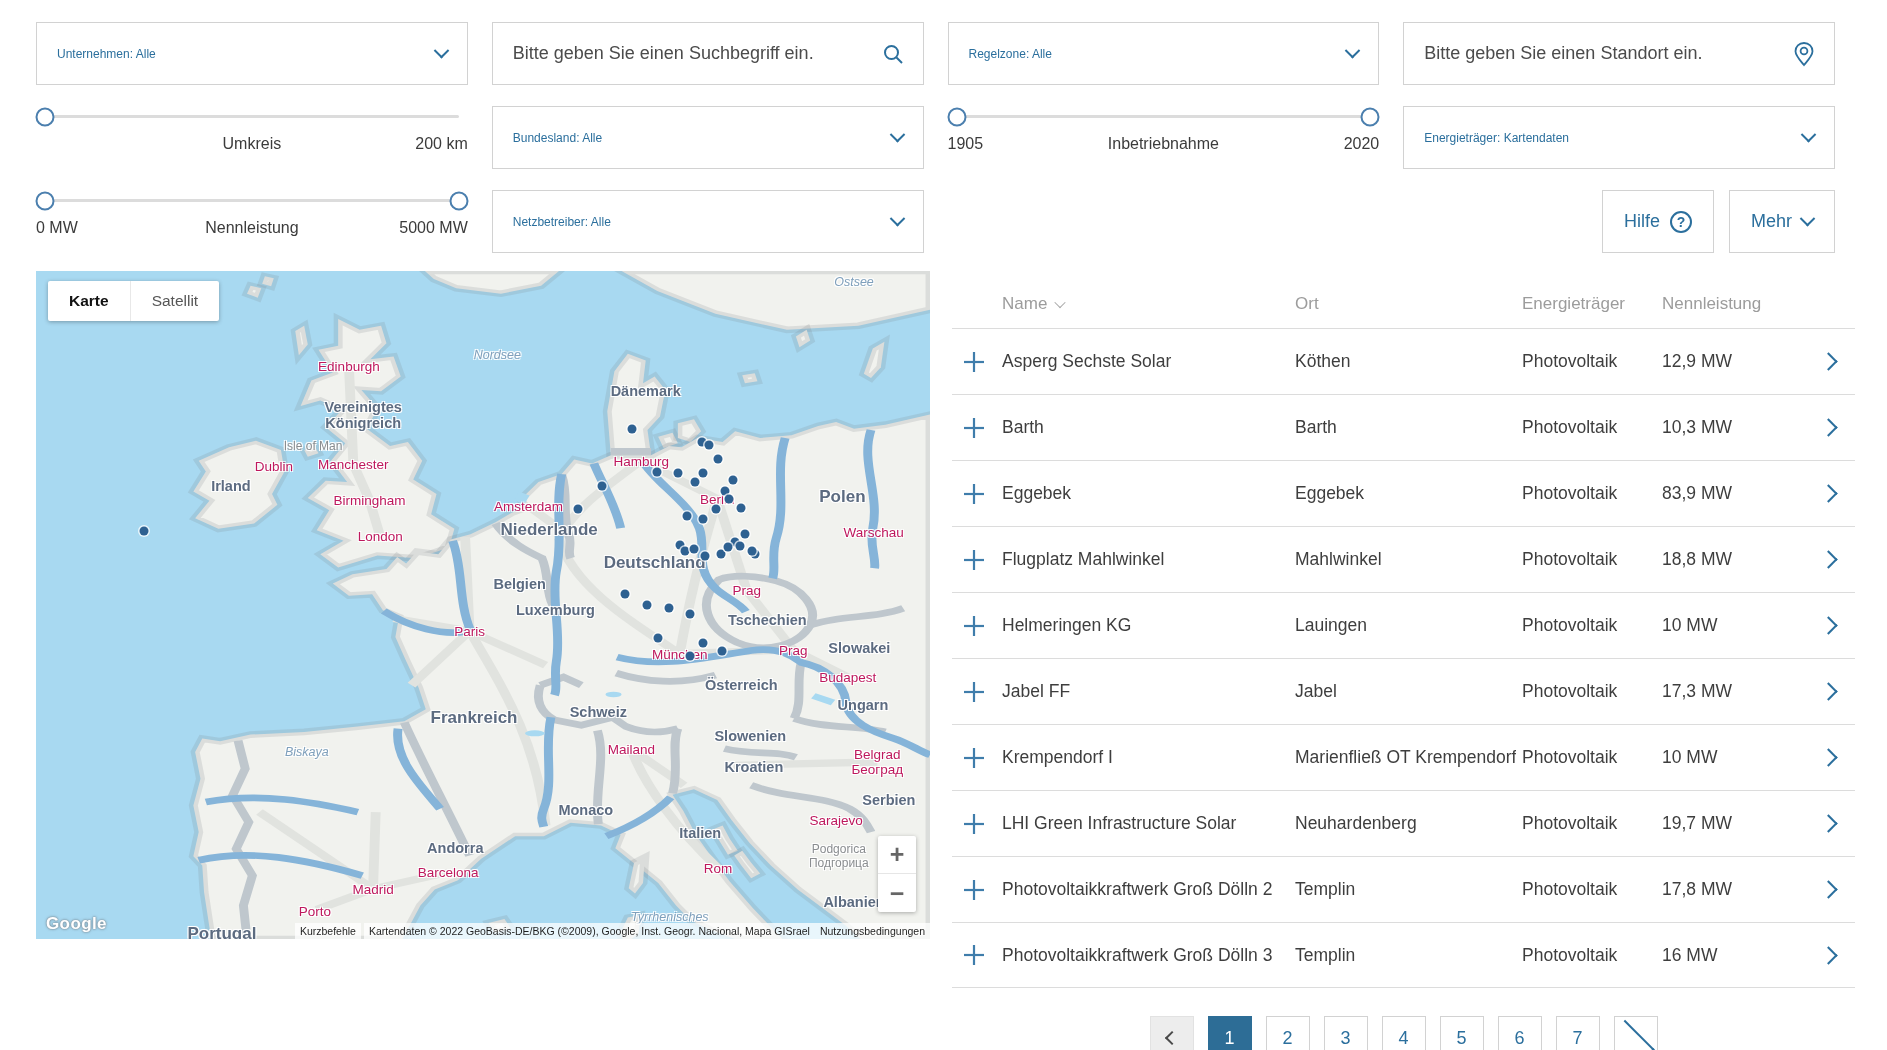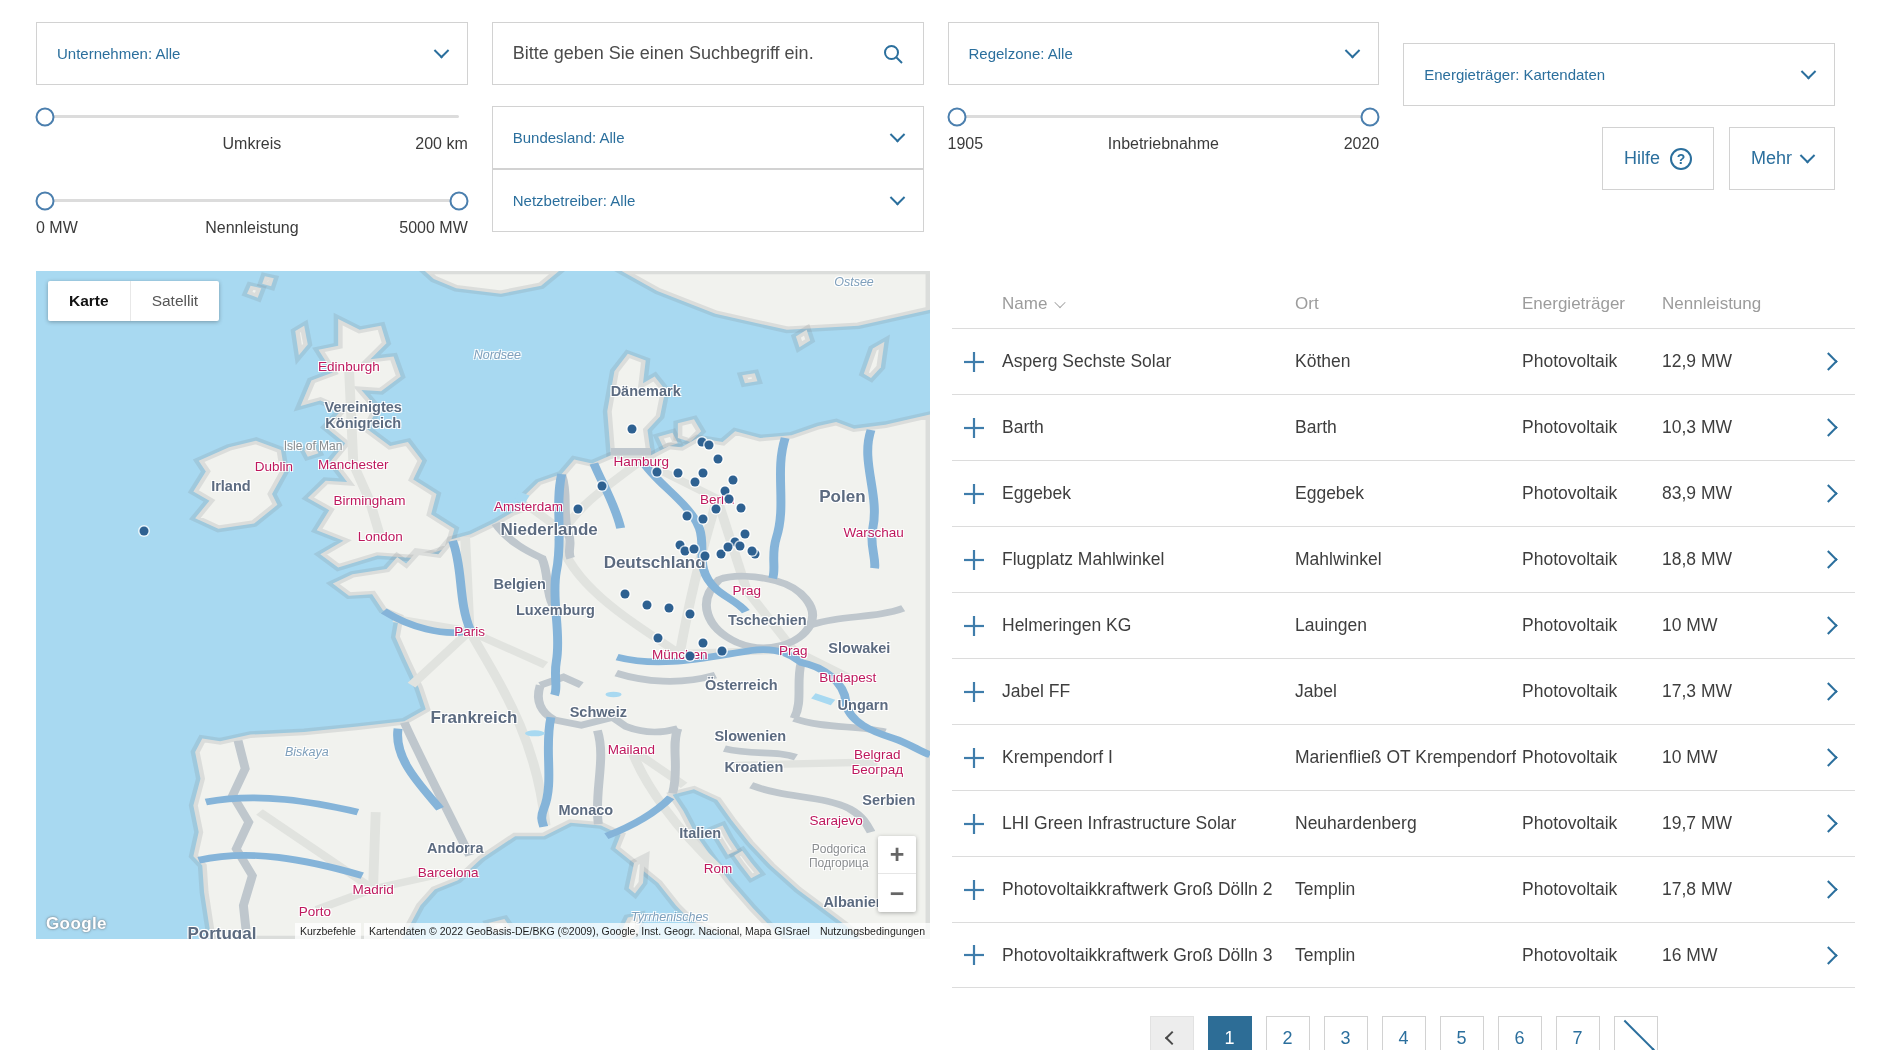--- a/index.html
+++ b/index.html
@@ -8,21 +8,21 @@
     --water:#a8d9f1; --land:#f1f2ee;
   }
   *{box-sizing:border-box;margin:0;padding:0;font-family:"Liberation Sans",sans-serif}
   body{width:1887px;height:1050px;background:#fff;overflow:hidden;color:var(--text)}
   
   .filters{display:grid;grid-template-columns:repeat(4,1fr);column-gap:24px;row-gap:21px;
            padding:22px 52px 18px 36px}
   .slot{height:63px;position:relative}
   .box{height:63px;border:1px solid var(--border);background:#fff;display:flex;align-items:center;
        justify-content:space-between;padding:0 20px;cursor:pointer}
-  .box .lbl{color:var(--blue);font-size:15px}
+  .box .lbl{color:var(--blue);font-size:12px}
   .chev{width:11px;height:11px;border-right:2px solid var(--blue);border-bottom:2px solid var(--blue);
         transform:rotate(45deg) translate(-2px,-2px);flex:none}
   .inputbox{height:63px;border:1px solid var(--border);display:flex;align-items:center;padding:0 18px 0 20px}
   .inputbox input{flex:1;border:0;outline:0;font-size:18px;color:#3c3c3c;background:transparent}
   .inputbox input::placeholder{color:#4b4b4b;opacity:1}
   .icon-svg{flex:none}
   
   .slider{padding-top:9px}
   .track{position:relative;height:3px;background:#dcdcdc;border-radius:2px;margin:0 9px;cursor:pointer}
   .handle{position:absolute;top:50%;width:19px;height:19px;background:#fff;border:2px solid #4b7fae;
@@ -130,21 +130,21 @@
       <input type="text" placeholder="Bitte geben Sie einen Suchbegriff ein." style="">
       <svg class="icon-svg" width="24" height="24" viewBox="0 0 24 24" fill="none" stroke="#2b6f9d" stroke-width="2">
         <circle cx="10.5" cy="10.5" r="6.5"></circle>
           <line x1="15.5" y1="15.5" x2="21" y2="21"></line>
       </svg>
     </div>
     <div class="slot box" style="margin-top:21px">
       <span class="lbl">Bundesland: Alle</span>
       <span class="chev"></span>
     </div>
-    <div class="slot box" style="">
+    <div class="slot box" style="margin-top:21px">
       <span class="lbl">Netzbetreiber: Alle</span>
       <span class="chev"></span>
     </div>
   </div>
 
   <div>
     <div class="slot box">
       <span class="lbl">Regelzone: Alle</span>
       <span class="chev"></span>
     </div>
@@ -155,20 +155,27 @@
       </div>
       <div class="slider-labels">
         <span>1905</span>
         <span class="sl-mid">Inbetriebnahme</span>
         <span>2020</span>
       </div>
     </div>
   </div>
 
   <div>
+    <div class="slot inputbox">
+      <input type="text" placeholder="Bitte geben Sie einen Standort ein." style="">
+      <svg class="icon-svg" width="24" height="26" viewBox="0 0 24 26" fill="none" stroke="#2b6f9d" stroke-width="1.8">
+        <path d="M12 2 C7 2 3.5 5.8 3.5 10.2 C3.5 14.5 7 18 12 24 C17 18 20.5 14.5 20.5 10.2 C20.5 5.8 17 2 12 2 Z"></path>
+        <circle cx="12" cy="10" r="3.4"></circle>
+      </svg>
+    </div>
     <div class="slot box" style="margin-top:21px">
       <span class="lbl">Energieträger: Kartendaten</span>
       <span class="chev"></span>
     </div>
     <div class="slot btn-row" style="margin-top:21px">
       <div class="btn">
         <span>Hilfe</span>
         <span class="qmark">?</span>
       </div>
       <div class="btn">

